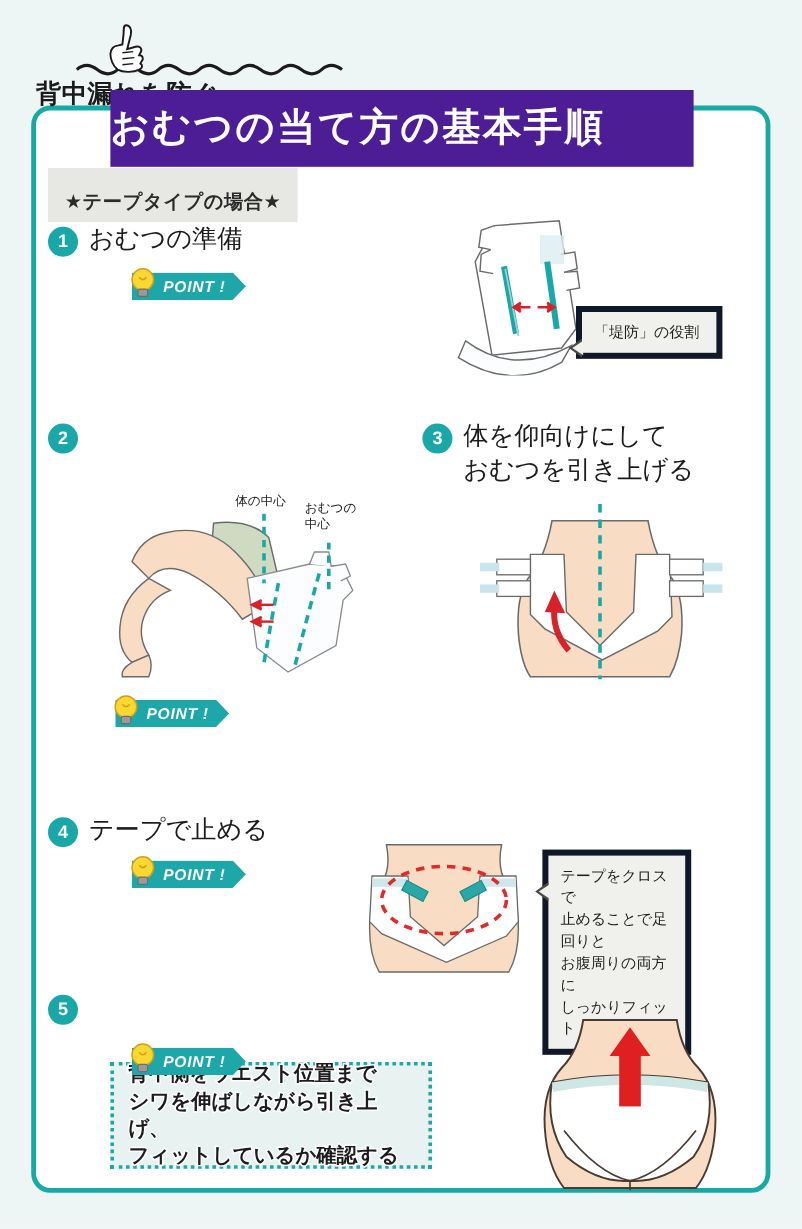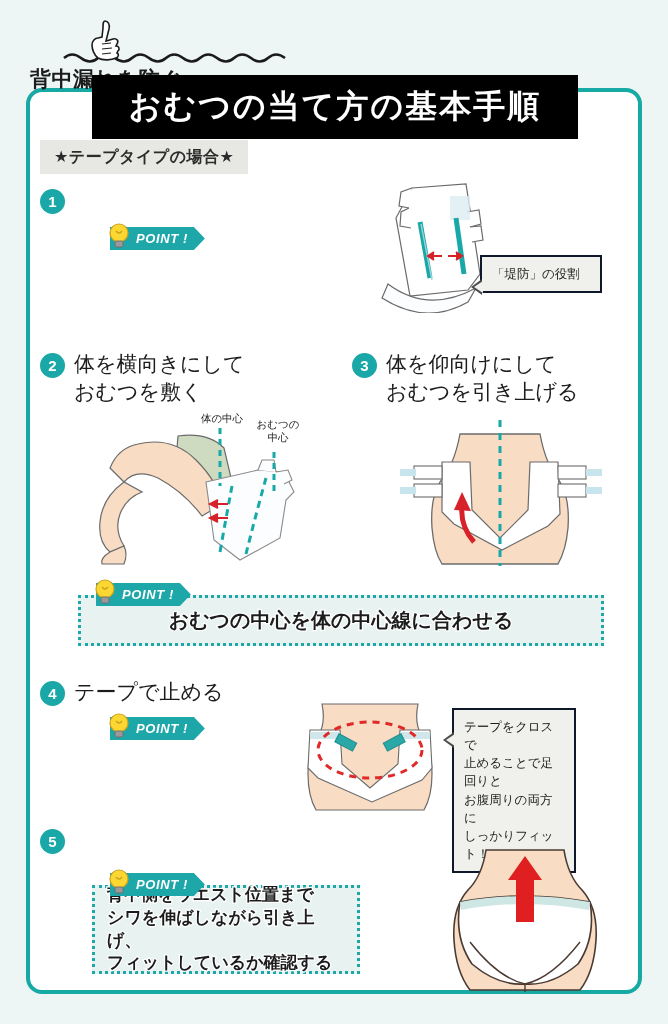--- a/index.html
+++ b/index.html
@@ -35,35 +35,35 @@
     background: #ffffff;
     border: 4px solid #17a9a4;
     border-radius: 16px;
   }
 
   
   .title-band {
     position: absolute;
     left: 92px; top: 75px;
     width: 486px; height: 64px;
-    background: #000000;
-    display: flex; align-items: center; justify-content: center;
+    background: #4c1d95;
+    display: flex; align-items: center; justify-content: flex-start;
     z-index: 6;
   }
   .title-band-text {
     color: #ffffff; font-size: 32px; font-weight: 700; letter-spacing: 2px;
     white-space: nowrap;
   }
 
   
   .type-badge {
     position: absolute; left: 40px; top: 140px;
     background: #e7e7e3; color: #2b2b2b;
     font-size: 16px; font-weight: 700;
-    padding: 7px 14px 6px 14px;
+    padding: 18px 14px 6px 14px;
     letter-spacing: .5px;
   }
 
   
   .step-head { position: absolute; display: flex; align-items: flex-start; gap: 9px; }
   .step-num {
     width: 25px; height: 25px; border-radius: 50%;
     background: #1aa7a7; color: #fff;
     font-size: 15px; font-weight: 700;
     display: flex; align-items: center; justify-content: center;
@@ -104,21 +104,21 @@
     padding: 8px 12px;
     -webkit-text-stroke: 2.4px #ffffff;
     paint-order: stroke fill;
   }
   .point-text.center { width: 100%; text-align: center; font-size: 20px; }
 
   
   .callout {
     position: absolute;
     background: #f0f0ec;
-    border: 2px solid #0f172a;
+    border: 5px solid #0f172a;
     font-size: 12.5px; color: #1f1f1f;
     line-height: 1.45; white-space: pre-line;
     padding: 8px 10px;
     font-weight: 500;
   }
   .callout::before {
     content: ""; position: absolute;
     left: -11px; top: 22px;
     border-top: 8px solid transparent;
     border-bottom: 8px solid transparent;
@@ -128,21 +128,21 @@
     content: ""; position: absolute;
     left: -8px; top: 24px;
     border-top: 6px solid transparent;
     border-bottom: 6px solid transparent;
     border-right: 9px solid #f0f0ec;
   }
 
   .illus { position: absolute; }
   .mini-label {
     position: absolute; font-size: 10.5px; color: #1c1c1c;
-    line-height: 1.25; white-space: pre-line; text-align: center;
+    line-height: 1.25; white-space: pre-line; 
     font-weight: 500;
   }
 </style>
 </head>
 <body>
 
 <div class="eyebrow">
   <svg class="hand-icon" viewBox="0 0 34 44">
     <g fill="#fff" stroke="#1b1b1b" stroke-width="1.6">
       <path d="M16 3 C19 3 21 6 20 11 L17 23 L24 21 C28 20 30 23 28 26 L27 28 C30 28 31 31 29 33 L28 35 C30 36 30 39 27 40 C23 42 14 43 9 40 C5 37 3 31 3 27 C3 23 6 20 9 20 L13 19 L14 10 C14 6 14 3 16 3 Z"></path>
@@ -160,20 +160,21 @@
 <div class="card"></div>
 
 <div class="title-band">
   <div class="title-band-text">おむつの当て方の基本手順</div>
 </div>
 
 <div class="type-badge">★テープタイプの場合★</div>
 
 <div class="step-head" style="left:40px; top:186px;">
   <div class="step-num">1</div>
+  <div class="step-title">おむつの準備</div>
 </div>
 
 <div class="point-box" style="left:62px; top:228px; width:294px; height:80px;">
   <div class="point-tag">
     <svg class="bulb" viewBox="0 0 24 28">
       <circle cx="11" cy="11" r="9" fill="#fcd731" stroke="#c9a31e" stroke-width="1.2"></circle>
       <rect x="7" y="19" width="8" height="6" rx="1.6" fill="#9a9a9a" stroke="#6e6e6e" stroke-width="1"></rect>
       <path d="M8 9 q3 4 6 0" fill="none" stroke="#c9a31e" stroke-width="1.3"></path>
     </svg>
     <div class="point-tag-body">POINT !</div>
@@ -198,22 +199,20 @@
       <path d="M66 74 L60 78 L66 82" fill="#d8222a"></path>
     <path d="M80 78 L92 78"></path>
       <path d="M88 74 L94 78 L88 82" fill="#d8222a"></path>
   </g>
 </svg>
 
 <div class="callout" style="left:480px; top:255px; width:122px;">「堤防」の役割</div>
 
 <div class="step-head" style="left:40px; top:350px;">
   <div class="step-num">2</div>
-  <div class="step-title">体を横向きにして
-おむつを敷く</div>
 </div>
 
 <div class="mini-label" style="left:196px; top:412px; width:52px;">体の中心</div>
 <div class="mini-label" style="left:254px; top:418px; width:48px;">おむつの
 中心</div>
 
 <svg class="illus" style="left:80px; top:430px; width:250px; height:140px;" viewBox="0 0 250 140">
   <path d="M98 6 Q128 2 144 18 L152 52 L132 62 Q112 40 96 30 Z" fill="#cfdbc0" stroke="#6b6b6b" stroke-width="1.2"></path>
   <path d="M58 14 Q92 6 116 30 Q138 52 142 74 L122 86 Q104 62 78 48 Q56 38 44 52 L30 38 Q38 18 58 14 Z" fill="#f8dcc4" stroke="#6b6b6b" stroke-width="1.2"></path>
   <path d="M44 52 Q22 68 20 92 Q18 112 30 122 L44 116 Q34 100 40 84 Q46 68 62 62 Z" fill="#f8dcc4" stroke="#6b6b6b" stroke-width="1.2"></path>
@@ -262,23 +261,20 @@
       <rect x="2" y="69" width="16" height="7"></rect>
     <rect x="188" y="51" width="16" height="7"></rect>
       <rect x="188" y="69" width="16" height="7"></rect>
   </g>
   <path d="M102 2 L102 148" stroke="#19a8a8" stroke-width="3" stroke-dasharray="7 6" fill="none"></path>
   <path d="M76 124 Q62 108 64 88" stroke="#d8222a" stroke-width="5" fill="none"></path>
   <path d="M56 92 L64 74 L73 93 Z" fill="#d8222a"></path>
 </svg>
 
 <div class="point-box" style="left:48px; top:584px; width:556px; height:62px;">
-  <div class="point-body">
-    <div class="point-text center">おむつの中心を体の中心線に合わせる</div>
-  </div>
   <div class="point-tag">
     <svg class="bulb" viewBox="0 0 24 28">
       <circle cx="11" cy="11" r="9" fill="#fcd731" stroke="#c9a31e" stroke-width="1.2"></circle>
       <rect x="7" y="19" width="8" height="6" rx="1.6" fill="#9a9a9a" stroke="#6e6e6e" stroke-width="1"></rect>
       <path d="M8 9 q3 4 6 0" fill="none" stroke="#c9a31e" stroke-width="1.3"></path>
     </svg>
     <div class="point-tag-body">POINT !</div>
   </div>
 </div>
 

